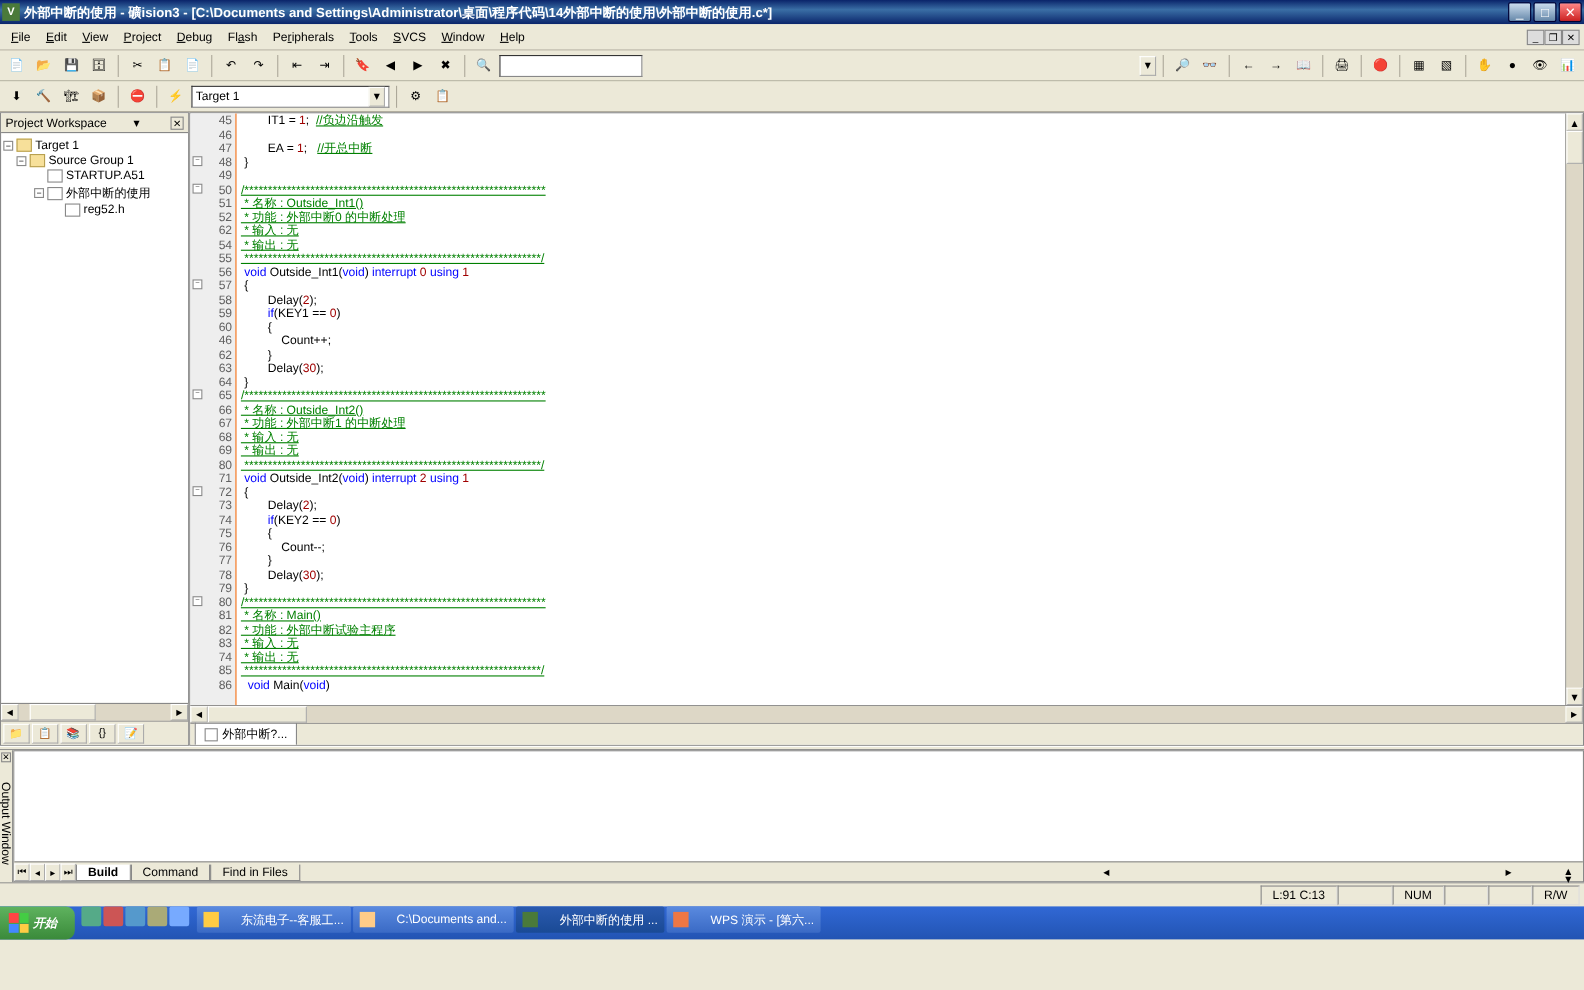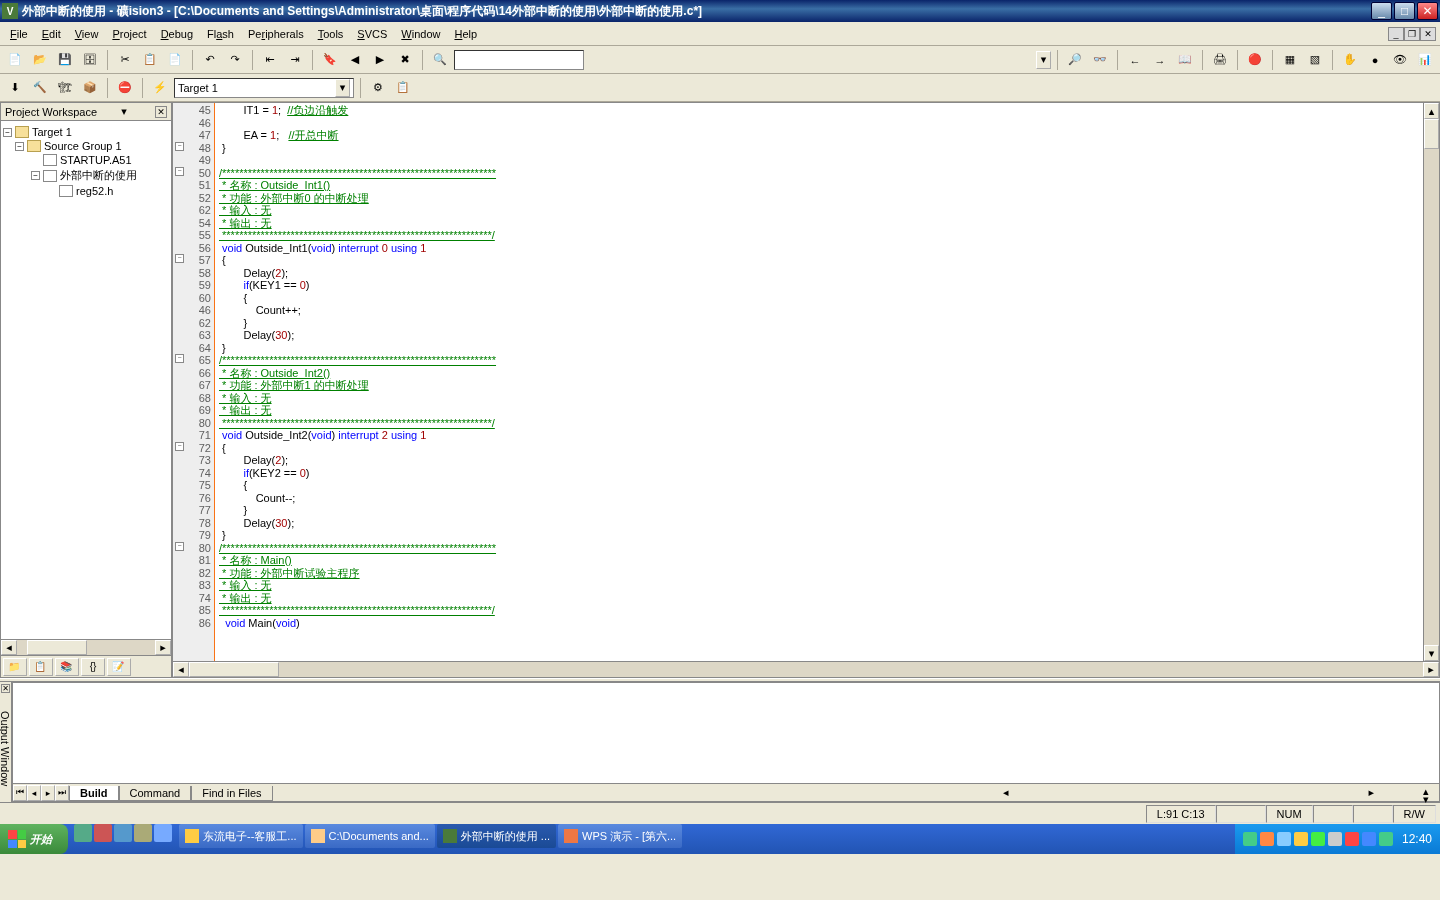--- a/index.html
+++ b/index.html
@@ -84,21 +84,21 @@
 .status-bar { height: 22px; background: #ece9d8; border-top: 1px solid #888; display: flex; align-items: center; padding: 0 4px; }
 .status-cell { border: 1px inset #ddd; padding: 1px 10px; height: 18px; display: flex; align-items: center; }
 .status-spacer { flex: 1; }
 
 .taskbar { height: 30px; background: linear-gradient(#3168d5, #2254b3); display: flex; align-items: flex-start; }
 .start-btn { height: 30px; background: linear-gradient(#5fb35f, #3a8a3a); padding: 0 16px 0 8px; border-radius: 0 8px 8px 0; display: flex; align-items: center; color: #fff; font-weight: bold; font-style: italic; font-size: 15px; gap: 4px; }
 .start-logo { width: 18px; height: 18px; display: grid; grid-template: 1fr 1fr / 1fr 1fr; gap: 1px; }
 .start-logo span:nth-child(1){background:#f44;} .start-logo span:nth-child(2){background:#4c4;} .start-logo span:nth-child(3){background:#48f;} .start-logo span:nth-child(4){background:#fc4;}
 .ql { display: flex; gap: 2px; padding: 0 6px; }
 .ql-icon { width: 18px; height: 18px; background: #5a8; border-radius: 2px; }
-.task-btn { height: 24px; background: linear-gradient(#5a8adf, #3a6ac5); border-radius: 2px; padding: 0 6px; margin: 0 1px; display: flex; align-items: center; color: #fff; gap: 4px; max-width: 150px; overflow: hidden; white-space: nowrap; }
+.task-btn { height: 24px; background: linear-gradient(#5a8adf, #3a6ac5); border-radius: 2px; padding: 0 6px; margin: 0 1px; display: flex; align-items: center; color: #fff; gap: 20px; max-width: 150px; overflow: hidden; white-space: nowrap; }
 .task-btn.active { background: linear-gradient(#2a5aaf, #1a4a95); }
 .task-icon { width: 14px; height: 14px; background: #fc4; }
 .tray { margin-left: auto; background: linear-gradient(#1a9aef, #0a7ad5); height: 30px; display: flex; align-items: center; padding: 0 8px; color: #fff; gap: 3px; }
 .tray-icon { width: 14px; height: 14px; background: #4c8; border-radius: 2px; }
 .clock { margin-left: 6px; font-size: 12px; }
 </style>
 </head>
 <body>
 
 <div class="title-bar">
@@ -299,20 +299,26 @@
         <div class="vbtn">▾</div>
       </div>
     </div>
     <div class="hscroll">
       <div class="hbtn">◂</div>
       <div class="htrack">
           <div class="hthumb"></div>
         </div>
       <div class="hbtn">▸</div>
     </div>
+    <div class="editor-tab">
+      <div class="et">
+        <span class="et-icon"></span>
+        <span>外部中断?...</span>
+      </div>
+    </div>
   </div>
 </div>
 
 <div class="splitter"></div>
 
 <div class="output-panel">
   <div class="handle">
     <span class="x">✕</span>
     <span style="margin-top:14px;">Output Window</span>
   </div>
@@ -381,25 +387,13 @@
       <span>C:\Documents and...</span>
     </div>
   <div class="task-btn active">
       <span class="task-icon" style="background:#4a7a3a;"></span>
       <span>外部中断的使用 ...</span>
     </div>
   <div class="task-btn">
       <span class="task-icon" style="background:#e74;"></span>
       <span>WPS 演示 - [第六...</span>
     </div>
-  <div class="tray">
-    <div class="tray-icon"></div>
-    <div class="tray-icon" style="background:#f84;"></div>
-    <div class="tray-icon" style="background:#8cf;"></div>
-    <div class="tray-icon" style="background:#fc4;"></div>
-    <div class="tray-icon" style="background:#4e4;"></div>
-    <div class="tray-icon" style="background:#ccc;"></div>
-    <div class="tray-icon" style="background:#f44;"></div>
-    <div class="tray-icon" style="background:#48f;"></div>
-    <div class="tray-icon" style="background:#4c8;"></div>
-    <span class="clock">12:40</span>
-  </div>
 </div>
 
 </body></html>

